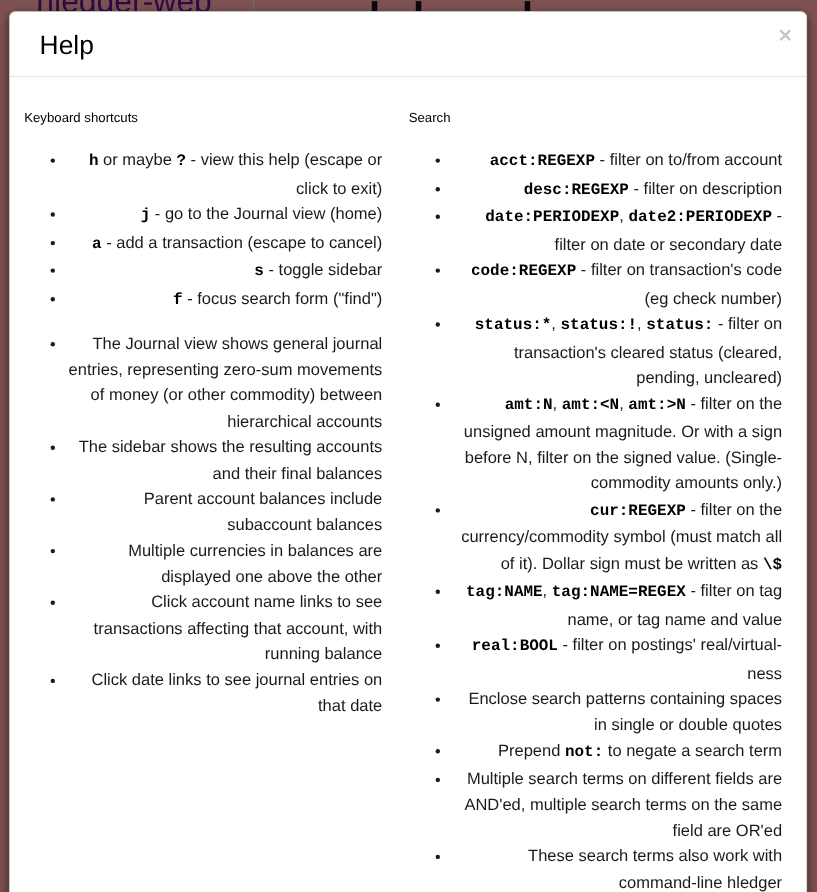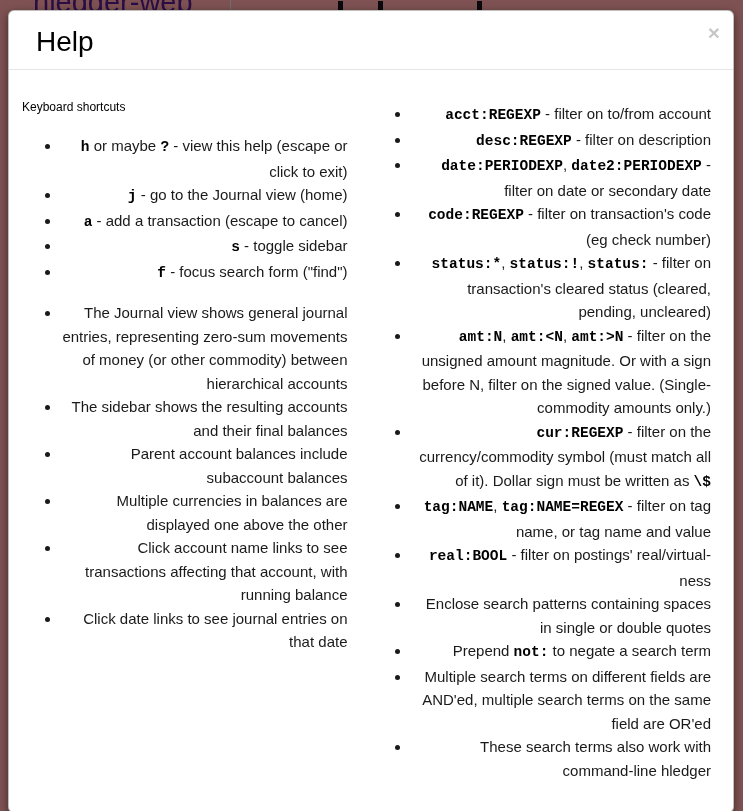--- a/index.html
+++ b/index.html
@@ -59,21 +59,21 @@
     border-radius: 6px;
     box-shadow: 0 3px 9px rgba(0, 0, 0, 0.5);
   }
   .modal-header {
     position: relative;
     padding: 17px 27px 13px 27px;
     border-bottom: 1px solid #e5e5e5;
   }
   .modal-title {
     margin: 0;
-    font-size: 28px;
+    font-size: 24px;
     font-weight: 400;
     line-height: 28px;
     color: #000000;
   }
   .close-btn {
     position: absolute;
     top: 13px;
     right: 13px;
     border: none;
     background: transparent;
@@ -149,20 +149,21 @@
           <ul class="help-list">
             <li><span>The Journal view shows general journal entries, representing zero-sum movements of money (or other commodity) between hierarchical accounts</span></li>
             <li><span>The sidebar shows the resulting accounts and their final balances</span></li>
             <li><span>Parent account balances include subaccount balances</span></li>
             <li><span>Multiple currencies in balances are displayed one above the other</span></li>
             <li><span>Click account name links to see transactions affecting that account, with running balance</span></li>
             <li><span>Click date links to see journal entries on that date</span></li>
           </ul>
         </div>
       <div class="col col-right">
+          <div class="section-heading">Search</div>
           <ul class="help-list">
             <li><code>acct:REGEXP</code><span> - filter on to/from account</span></li>
             <li><code>desc:REGEXP</code><span> - filter on description</span></li>
             <li><code>date:PERIODEXP</code><span>, </span><code>date2:PERIODEXP</code><span> - filter on date or secondary date</span></li>
             <li><code>code:REGEXP</code><span> - filter on transaction's code (eg check number)</span></li>
             <li><code>status:*</code><span>, </span><code>status:!</code><span>, </span><code>status:</code><span> - filter on transaction's cleared status (cleared, pending, uncleared)</span></li>
             <li><code>amt:N</code><span>, </span><code>amt:&lt;N</code><span>, </span><code>amt:&gt;N</code><span> - filter on the unsigned amount magnitude. Or with a sign before N, filter on the signed value. (Single-commodity amounts only.)</span></li>
             <li><code>cur:REGEXP</code><span> - filter on the currency/commodity symbol (must match all of it). Dollar sign must be written as </span><code>\$</code></li>
             <li><code>tag:NAME</code><span>, </span><code>tag:NAME=REGEX</code><span> - filter on tag name, or tag name and value</span></li>
             <li><code>real:BOOL</code><span> - filter on postings' real/virtual-ness</span></li>

